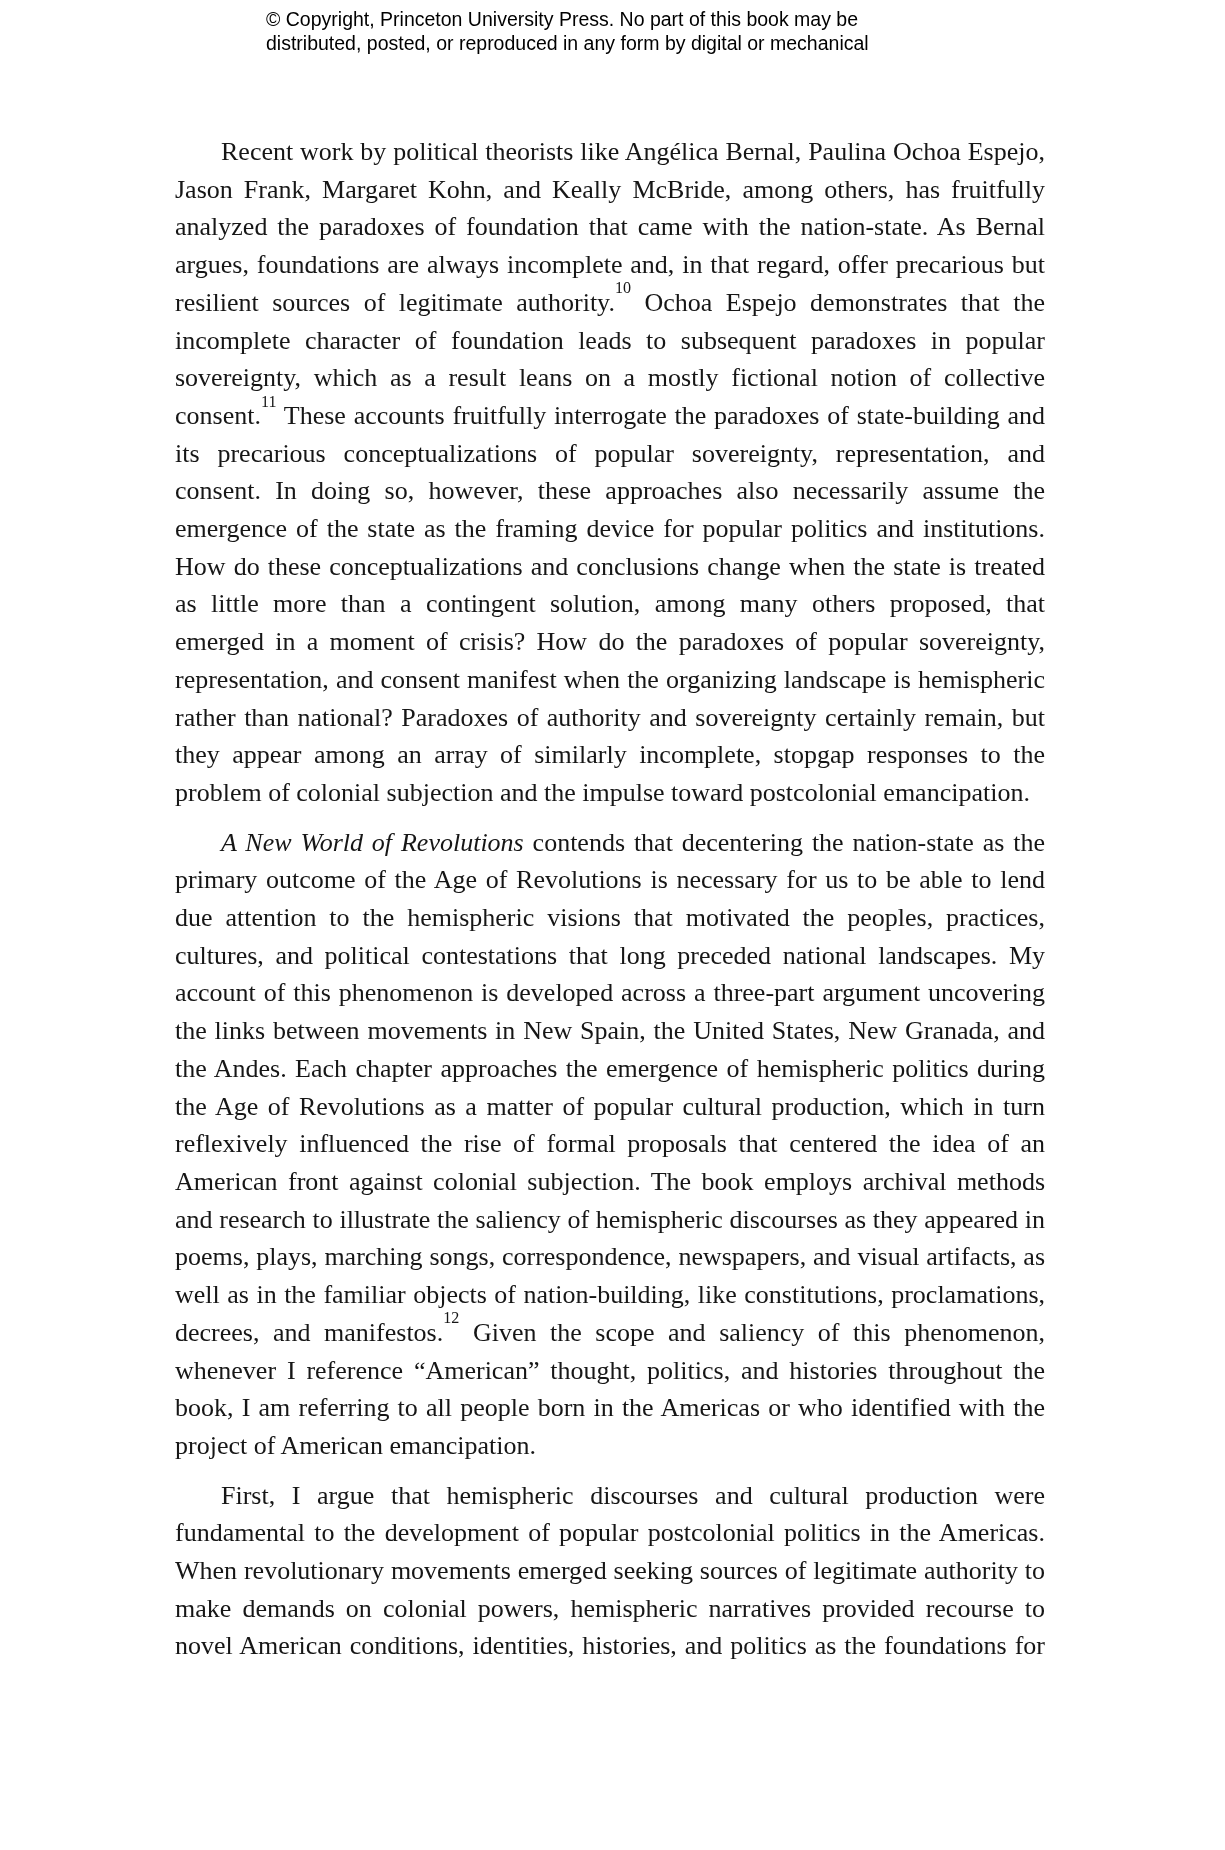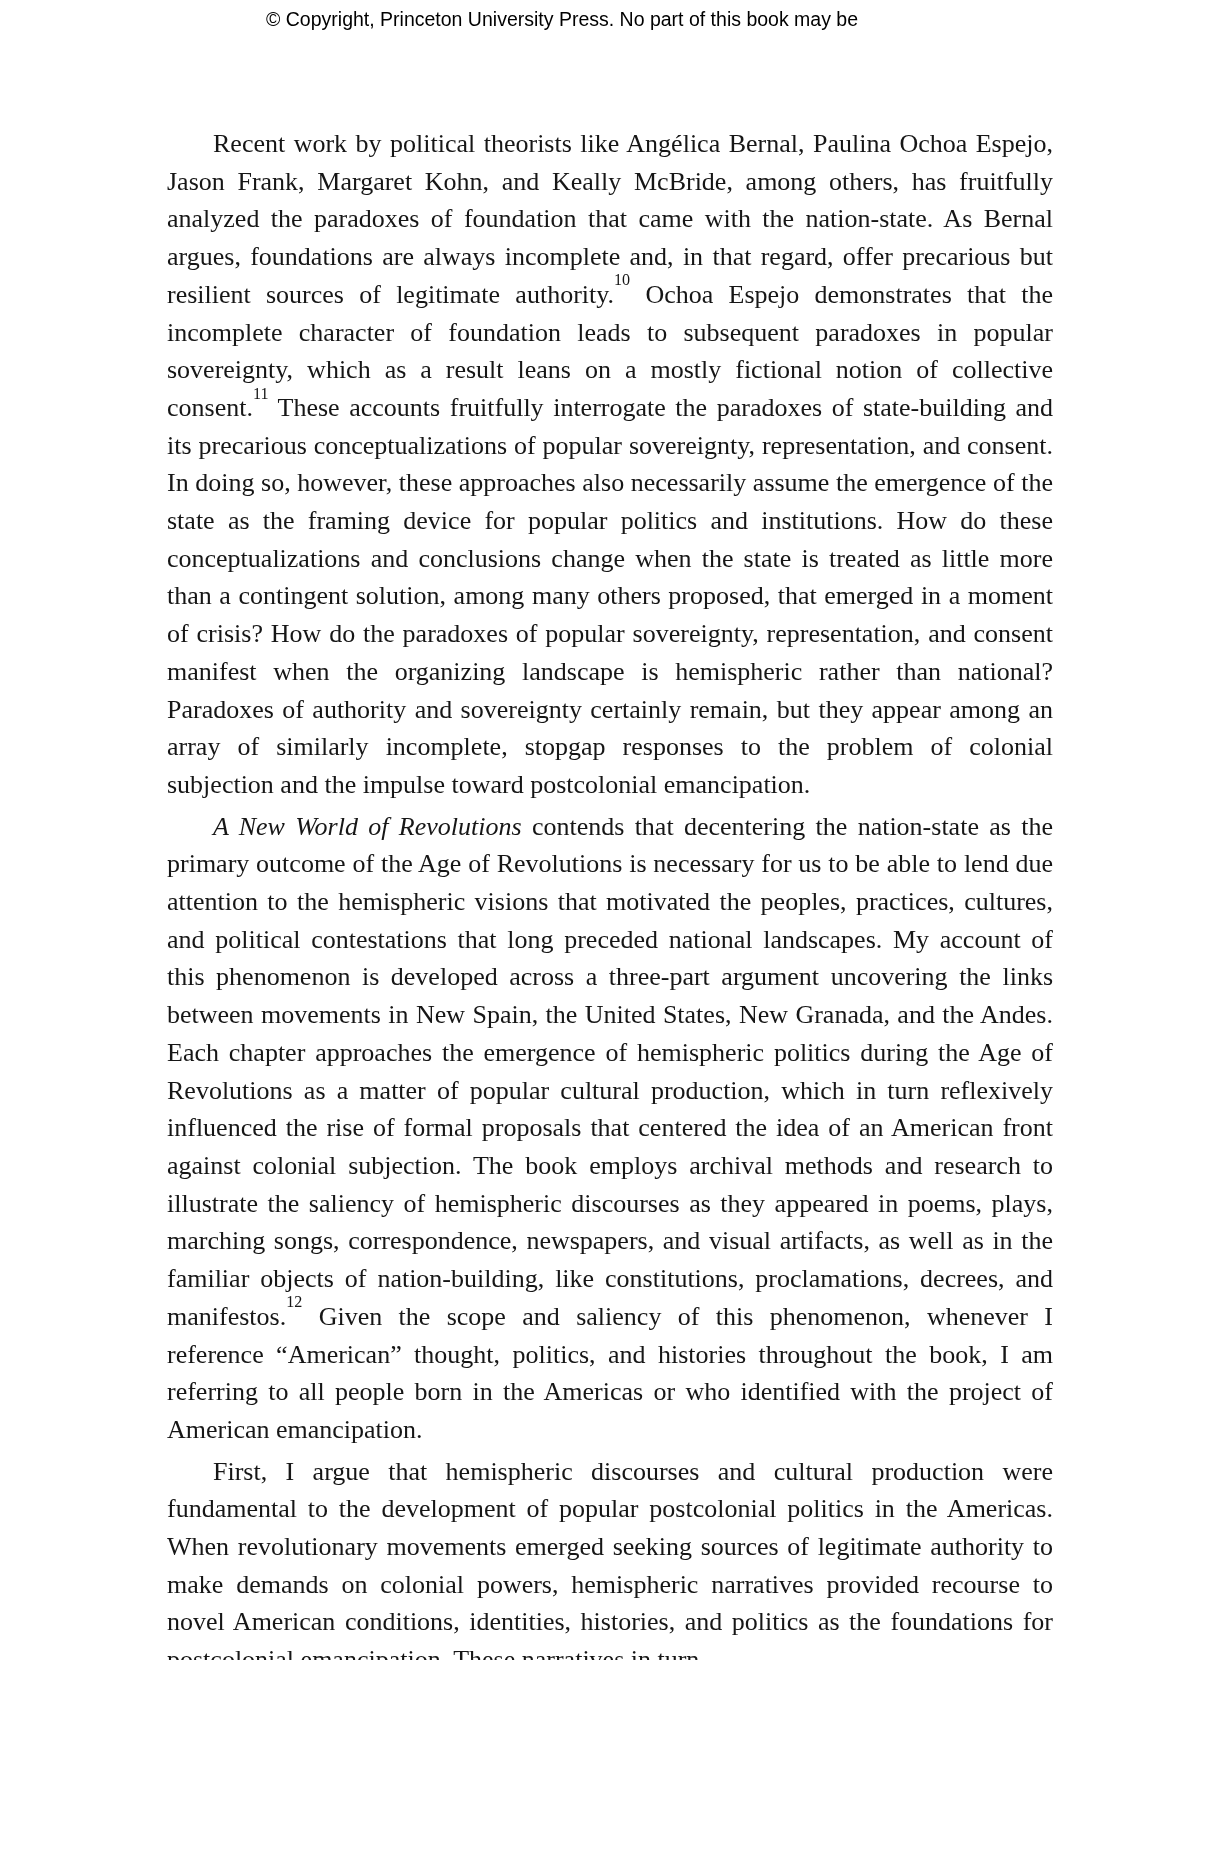--- a/index.html
+++ b/index.html
@@ -36,21 +36,21 @@
     position: absolute;
     left: 163px;
     top: 121px;
     width: 894px;
     font-family: "Liberation Serif", serif;
     font-size: 26px;
     line-height: 37.7px;
     text-align: justify;
     color: #161616;
   }
-  .body-text p { margin: 4px; text-indent: 46px; }
+  .body-text p { margin: 12px; text-indent: 46px; }
   sup.fn {
     font-size: 0.62em;
     line-height: 0;
     position: relative;
     top: -0.48em;
   }
   i.book-title { }
   .page-footer {
     position: absolute;
     left: 0;
@@ -62,20 +62,21 @@
     color: #0369a1;
   }
 </style>
 </head>
 <body>
 
 <div class="page">
 
   <div class="copyright">
     <div>© Copyright, Princeton University Press. No part of this book may be</div>
+    <div>distributed, posted, or reproduced in any form by digital or mechanical</div>
   </div>
 
 
   <div class="body-text">
     <p><span>Recent work by political theorists like Angélica Bernal, Paulina Ochoa Espejo, Jason Frank, Margaret Kohn, and Keally McBride, among others, has fruitfully analyzed the paradoxes of foundation that came with the nation-state. As Bernal argues, foundations are always incomplete and, in that regard, offer precarious but resilient sources of legitimate authority.</span><sup class="fn">10</sup><span> Ochoa Espejo demonstrates that the incomplete character of foundation leads to subsequent paradoxes in popular sovereignty, which as a result leans on a mostly fictional notion of collective consent.</span><sup class="fn">11</sup><span> These accounts fruitfully interrogate the paradoxes of state-building and its precarious conceptualizations of popular sovereignty, representation, and consent. In doing so, however, these approaches also necessarily assume the emergence of the state as the framing device for popular politics and institutions. How do these conceptualizations and conclusions change when the state is treated as little more than a contingent solution, among many others proposed, that emerged in a moment of crisis? How do the paradoxes of popular sovereignty, representation, and consent manifest when the organizing landscape is hemispheric rather than national? Paradoxes of authority and sovereignty certainly remain, but they appear among an array of similarly incomplete, stopgap responses to the problem of colonial subjection and the impulse toward postcolonial emancipation.</span></p>
     <p><i class="book-title">A New World of Revolutions</i><span> contends that decentering the nation-state as the primary outcome of the Age of Revolutions is necessary for us to be able to lend due attention to the hemispheric visions that motivated the peoples, practices, cultures, and political contestations that long preceded national landscapes. My account of this phenomenon is developed across a three-part argument uncovering the links between movements in New Spain, the United States, New Granada, and the Andes. Each chapter approaches the emergence of hemispheric politics during the Age of Revolutions as a matter of popular cultural production, which in turn reflexively influenced the rise of formal proposals that centered the idea of an American front against colonial subjection. The book employs archival methods and research to illustrate the saliency of hemispheric discourses as they appeared in poems, plays, marching songs, correspondence, newspapers, and visual artifacts, as well as in the familiar objects of nation-building, like constitutions, proclamations, decrees, and manifestos.</span><sup class="fn">12</sup><span> Given the scope and saliency of this phenomenon, whenever I reference “American” thought, politics, and histories throughout the book, I am referring to all people born in the Americas or who identified with the project of American emancipation.</span></p>
     <p><span>First, I argue that hemispheric discourses and cultural production were fundamental to the development of popular postcolonial politics in the Americas. When revolutionary movements emerged seeking sources of legitimate authority to make demands on colonial powers, hemispheric narratives provided recourse to novel American conditions, identities, histories, and politics as the foundations for postcolonial emancipation. These narratives in turn</span></p>
   </div>
 
   <div class="page-footer"><span>For general queries, contact </span><span>info@press.princeton.edu</span></div>

